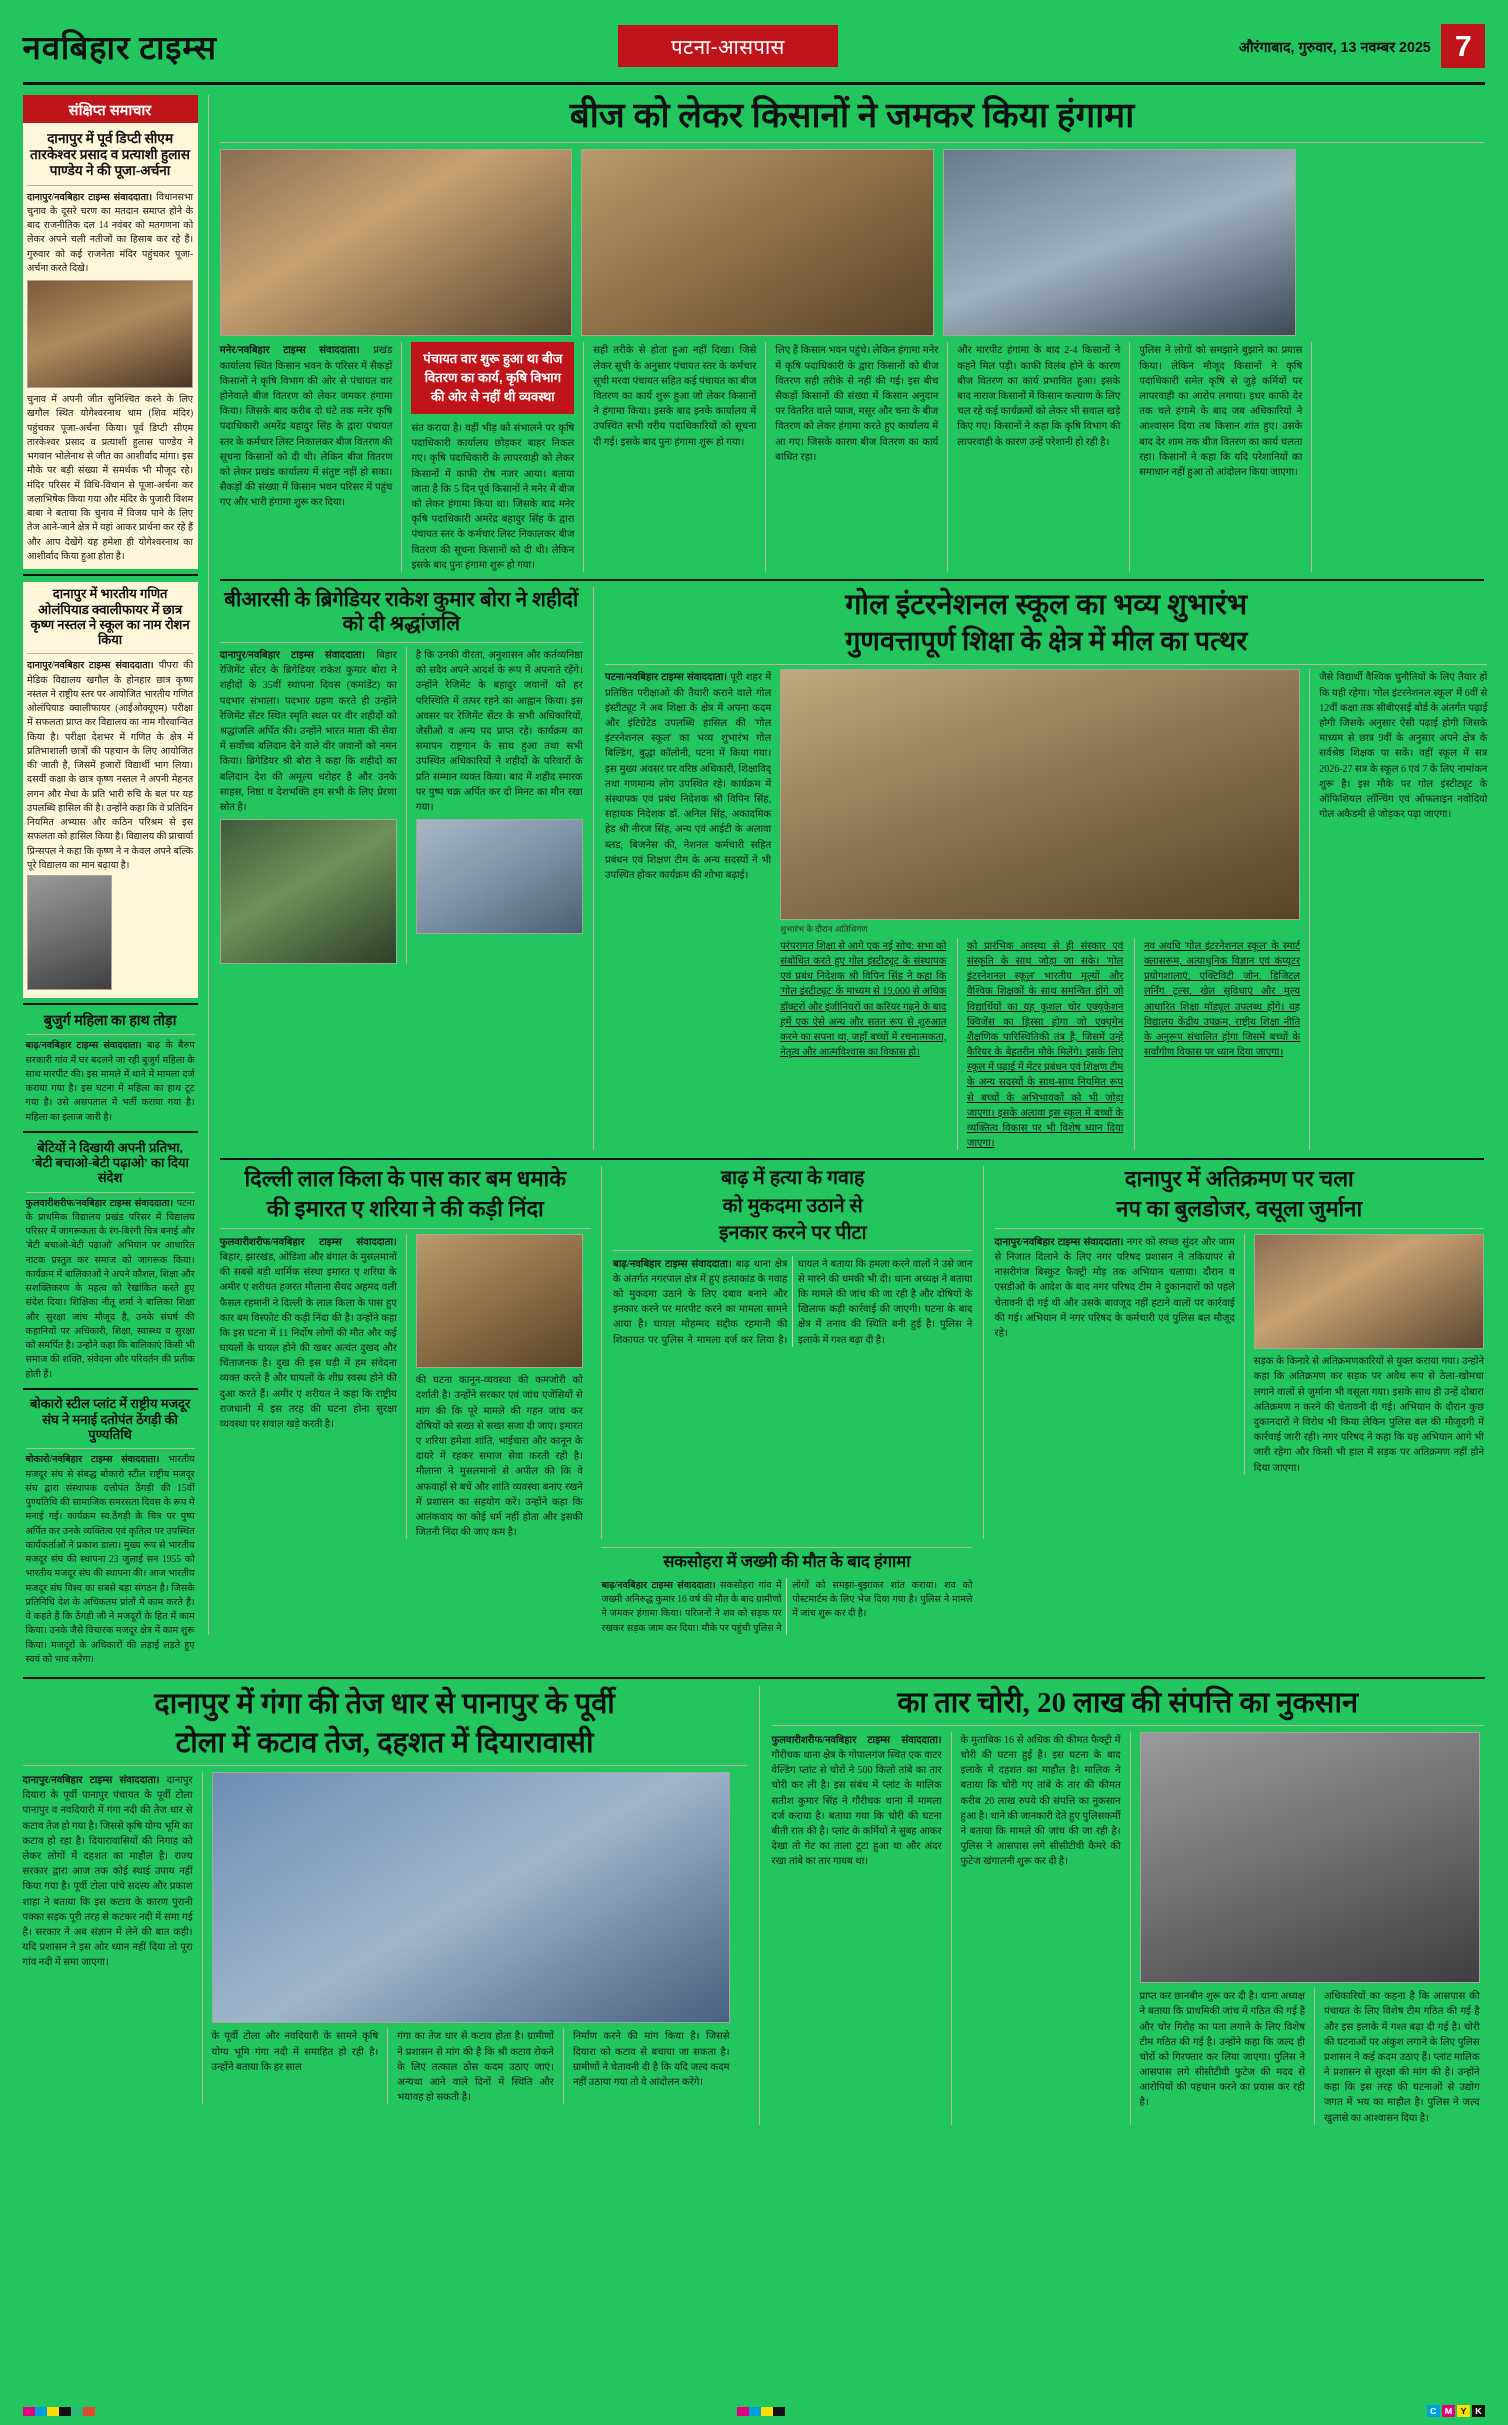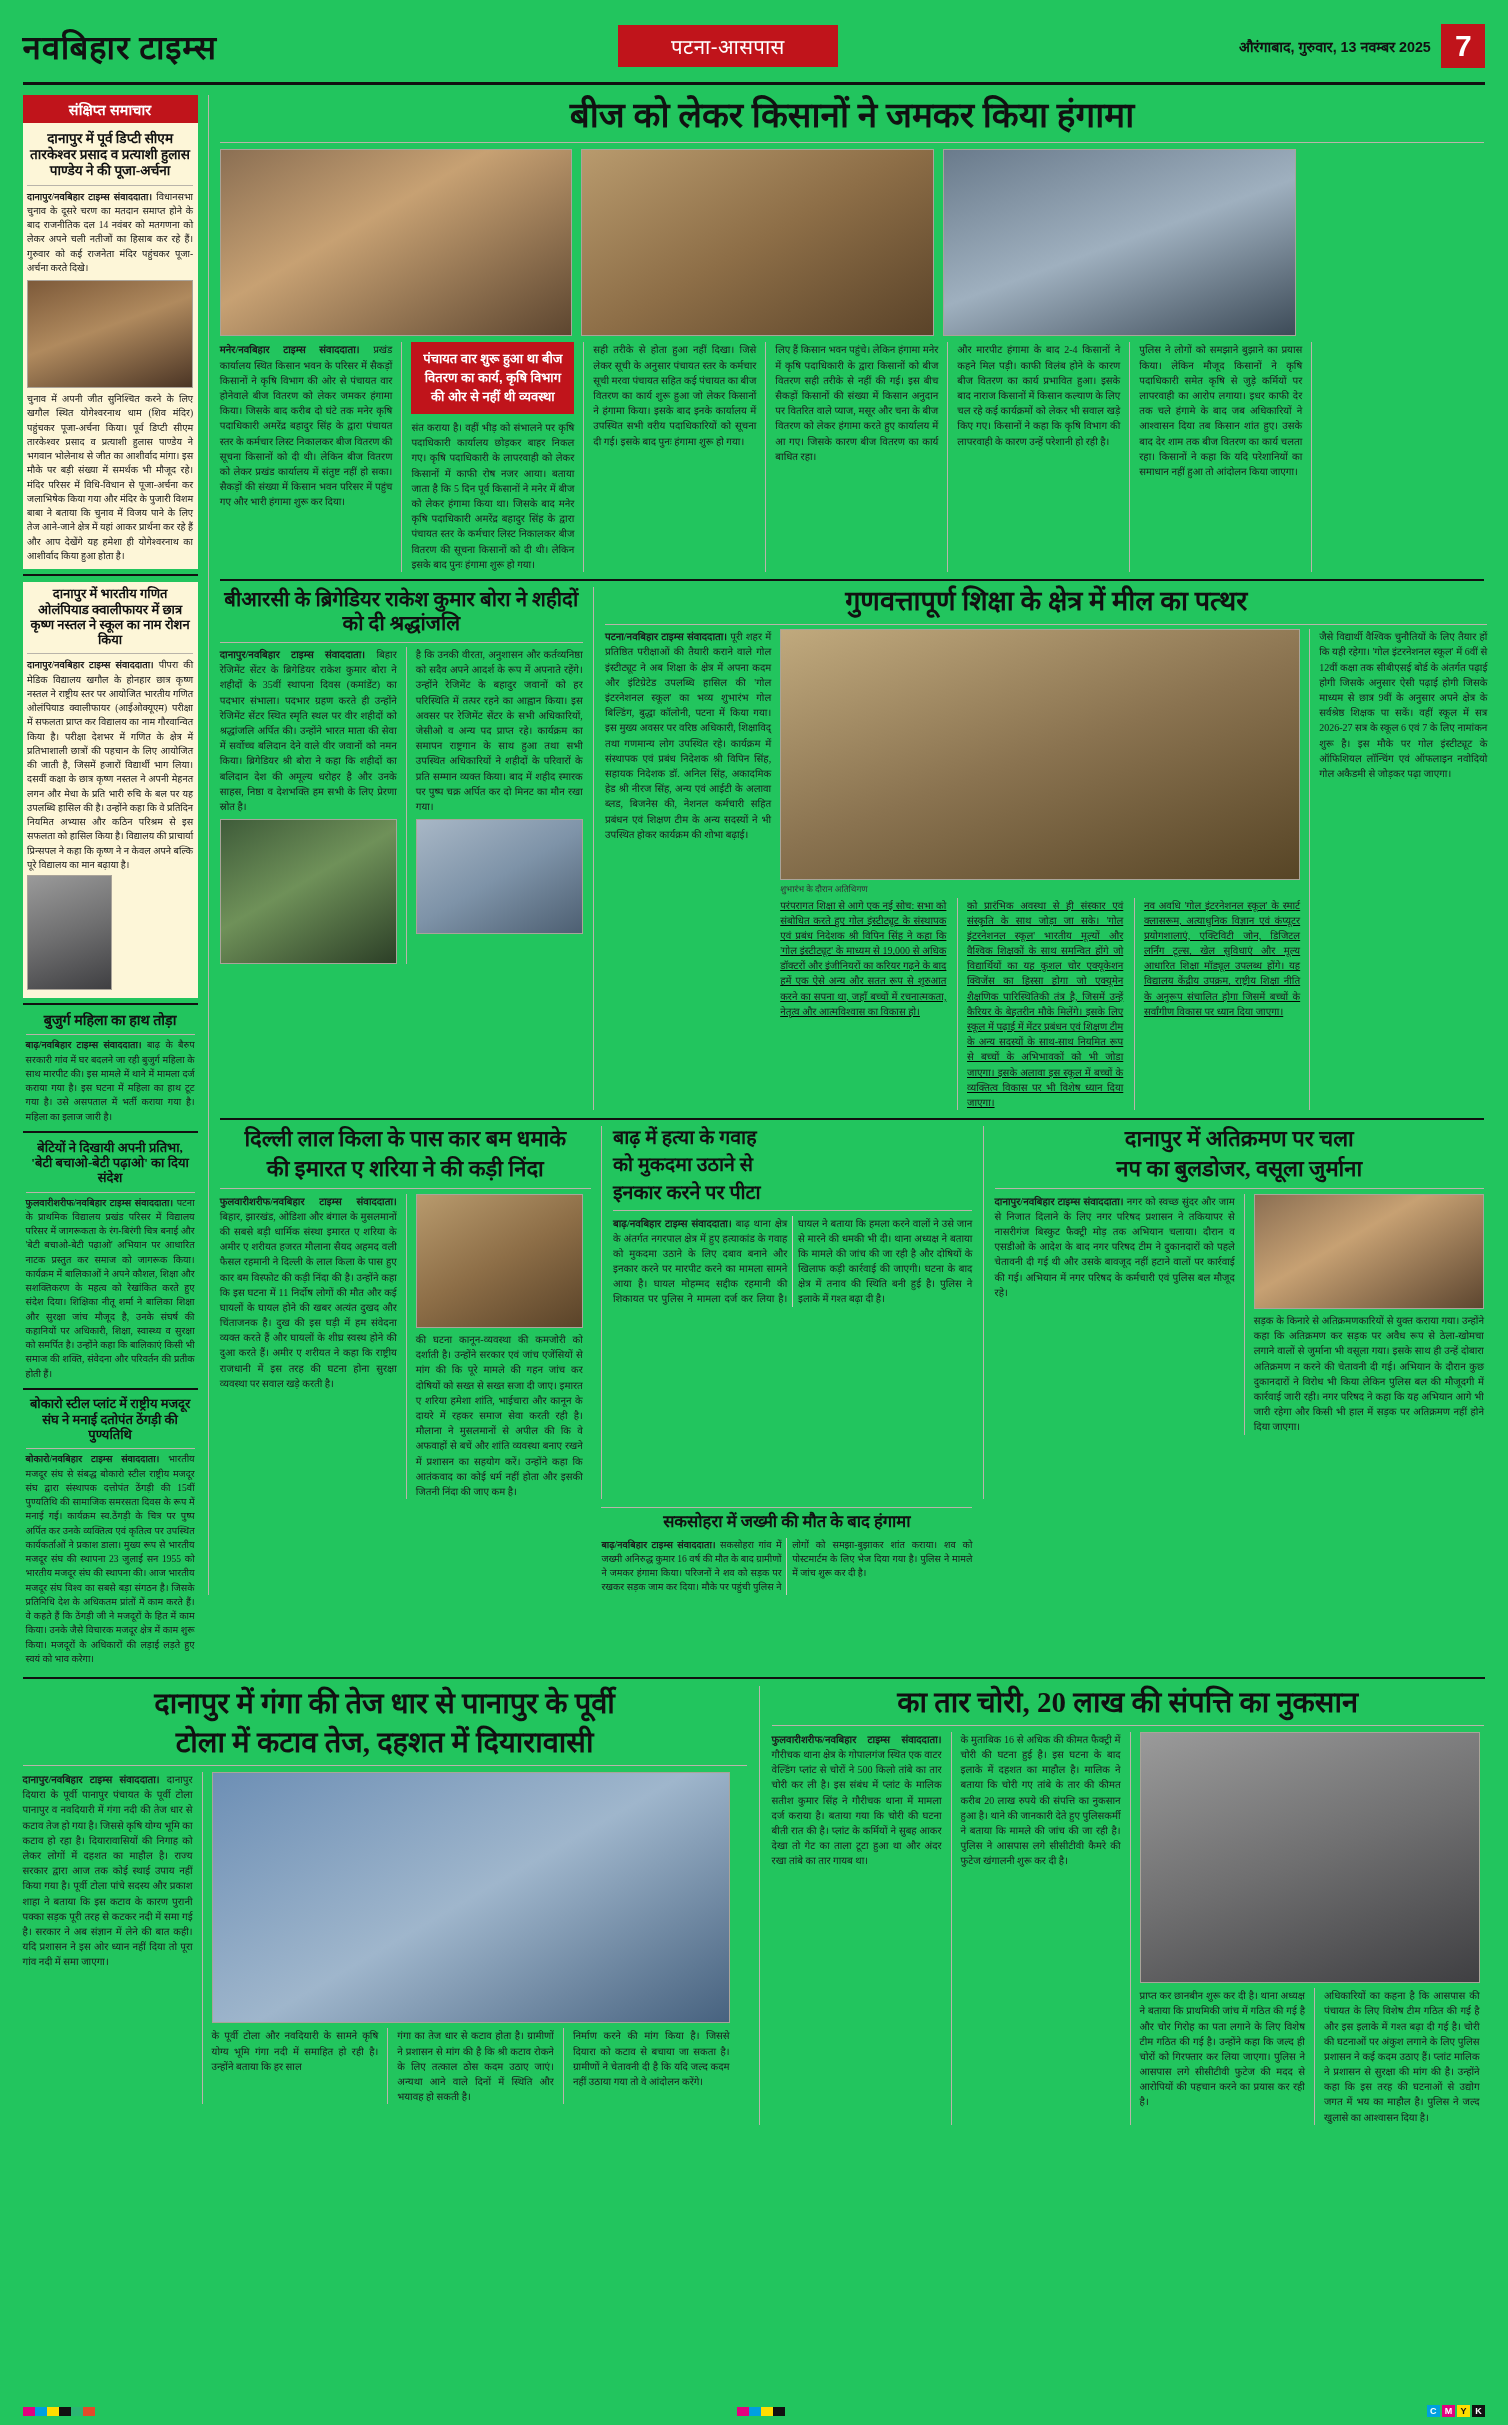--- a/index.html
+++ b/index.html
@@ -50,21 +50,21 @@
   .hline{ border-top:0.8px solid #b9b4aa; }
 
   h1.head{
     font-family:"Liberation Serif", serif;
     font-weight:bold; color:#111; margin:0 0 6px 0;
     line-height:1.18;
   }
   .h-xl{ font-size:35px; text-align:center; }
   .h-lg{ font-size:27px; text-align:center; }
   .h-md{ font-size:22.6px; text-align:center; }
-  .h-sm{ font-size:18px; text-align:left; }
+  .h-sm{ font-size:18px; text-align:center; }
   .h-xs{ font-size:15px; text-align:center; }
 
   .redbar{
     background:#c0141b;color:#fff;text-align:center;font-weight:bold;
     font-size:14.3px;padding:4.5px 3px;letter-spacing:0.2px;
   }
   .body{
     font-family:"Liberation Serif", serif;
     font-size:10px; line-height:1.52; color:#1b1b1b; text-align:justify;
     hyphens:auto;
@@ -225,20 +225,21 @@
                 <div class="photo p5" style="height:143px;margin-top:4.5px;"></div>
               </div>
               <div class="col vline" style="width:177px;padding-left:9px;">
                 <p class="body" style="margin:0;">है कि उनकी वीरता, अनुशासन और कर्तव्यनिष्ठा को सदैव अपने आदर्श के रूप में अपनाते रहेंगे। उन्होंने रेजिमेंट के बहादुर जवानों को हर परिस्थिति में तत्पर रहने का आह्वान किया। इस अवसर पर रेजिमेंट सेंटर के सभी अधिकारियों, जेसीओ व अन्य पद प्राप्त रहे। कार्यक्रम का समापन राष्ट्रगान के साथ हुआ तथा सभी उपस्थित अधिकारियों ने शहीदों के परिवारों के प्रति सम्मान व्यक्त किया। बाद में शहीद स्मारक पर पुष्प चक्र अर्पित कर दो मिनट का मौन रखा गया।</p>
                 <div class="photo p6" style="height:113px;margin-top:4.5px;"></div>
               </div>
             </div>
           </div>
 
           <div class="col vline" style="width:894px;padding-left:10.6px;">
+            <h1 class="head h-lg" style="font-size:29px;">गोल इंटरनेशनल स्कूल का भव्य शुभारंभ</h1>
             <h1 class="head h-lg" style="font-size:27px;margin-top:-1.5px;">गुणवत्तापूर्ण शिक्षा के क्षेत्र में मील का पत्थर</h1>
             <div class="rule-thin" style="margin:4.5px 0;"></div>
 
             <div class="row" style="gap:9px;">
               <div class="col" style="width:167px;">
                 <p class="body" style="margin:0;"><span class="byline">पटना/नवबिहार टाइम्स संवाददाता।</span> <span>पूरी शहर में प्रतिष्ठित परीक्षाओं की तैयारी कराने वाले गोल इंस्टीट्यूट ने अब शिक्षा के क्षेत्र में अपना कदम और इंटिग्रेटेड उपलब्धि हासिल की 'गोल इंटरनेशनल स्कूल' का भव्य शुभारंभ गोल बिल्डिंग, बुद्धा कॉलोनी, पटना में किया गया। इस मुख्य अवसर पर वरिष्ठ अधिकारी, शिक्षाविद् तथा गणमान्य लोग उपस्थित रहे। कार्यक्रम में संस्थापक एवं प्रबंध निदेशक श्री विपिन सिंह, सहायक निदेशक डॉ. अनिल सिंह, अकादमिक हेड श्री नीरज सिंह, अन्य एवं आईटी के अलावा ब्लड, बिजनेस की, नेशनल कर्मचारी सहित प्रबंधन एवं शिक्षण टीम के अन्य सदस्यों ने भी उपस्थित होकर कार्यक्रम की शोभा बढ़ाई।</span></p>
               </div>
               <div class="col" style="width:520px;">
                 <div class="photo p9" style="height:249px;"></div>
                 <div class="cap">शुभारंभ के दौरान अतिथिगण</div>

